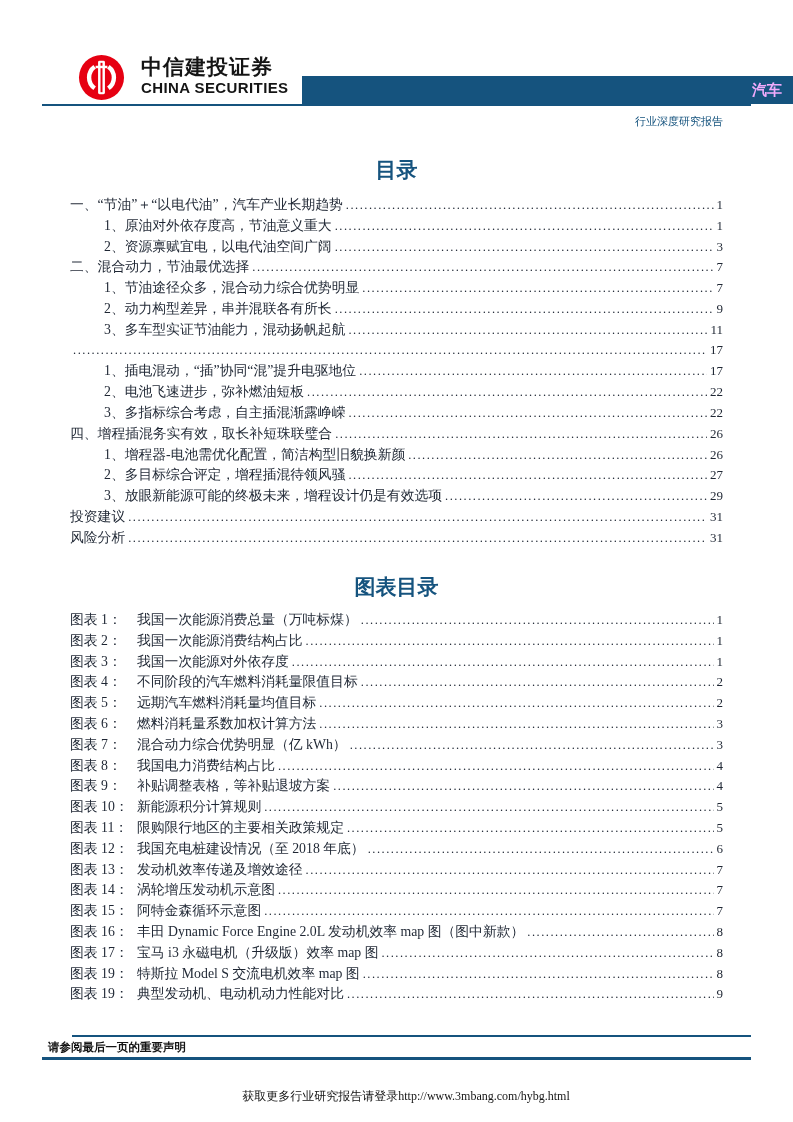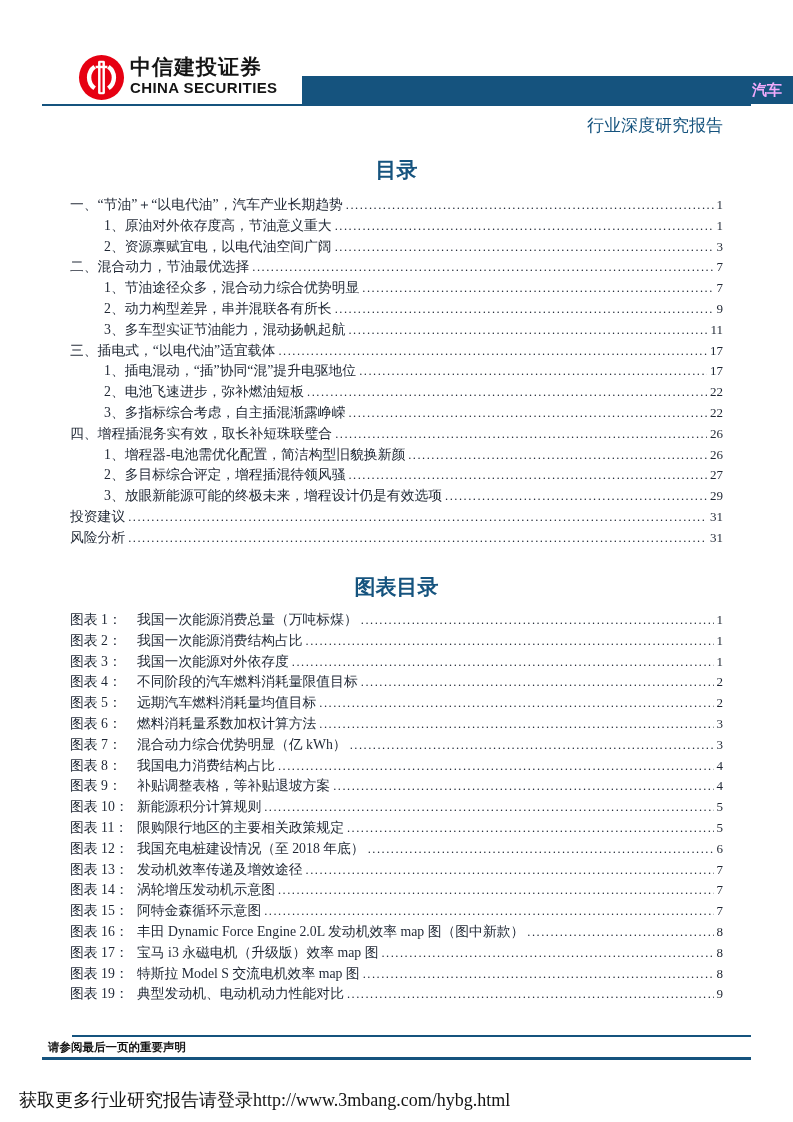--- a/index.html
+++ b/index.html
@@ -6,29 +6,29 @@
     --brand-blue:#15537E;
     --logo-red:#E60012;
     --text-dark:#1E2633;
   }
   *{margin:0;padding:0;box-sizing:border-box;}
   html,body{background:#fff;}
   body{font-family:"Liberation Serif","DejaVu Serif",serif;}
   .page{position:relative;width:793px;height:1122px;background:#fff;overflow:hidden;margin:0 auto;}
 
   
-  .logo-wrap{position:absolute;left:78px;top:54px;display:flex;align-items:flex-start;gap:5px;}
+  .logo-wrap{position:absolute;left:78px;top:54px;display:flex;align-items:flex-start;gap:16px;}
   .emblem{width:47px;height:47px;display:block;}
   .brand-cn{font-family:"Liberation Sans","DejaVu Sans",sans-serif;font-weight:bold;font-size:21px;letter-spacing:1px;color:#141414;line-height:26px;}
   .brand-en{font-family:"Liberation Sans","DejaVu Sans",sans-serif;font-weight:bold;font-size:15px;letter-spacing:0.4px;color:#141414;line-height:15px;}
   .sector-bar{position:absolute;left:302px;top:76px;width:496px;height:28px;background:var(--brand-blue);
     color:#f0abfc;font-family:"Liberation Sans","DejaVu Sans",sans-serif;font-weight:bold;font-size:15px;
     line-height:28px;text-align:right;padding-right:16px;}
   .header-rule{position:absolute;left:42px;top:104px;width:709px;height:2px;background:var(--brand-blue);}
-  .report-type{position:absolute;right:70px;top:114px;color:var(--brand-blue);font-size:17px;}
+  .report-type{position:absolute;right:70px;top:114px;color:var(--brand-blue);font-size:11px;}
 
   
   .sec-title{position:absolute;left:0;width:100%;text-align:center;color:var(--brand-blue);
     font-family:"Liberation Sans","DejaVu Sans",sans-serif;font-weight:bold;font-size:21px;}
   #toc-title{top:156px;}
   #fig-title{top:573px;text-align:center;}
 
   
   .list{position:absolute;left:70px;width:653px;}
   #toc-list{top:196px;}
@@ -38,21 +38,21 @@
   .row.lvl2{padding-left:34px;}
   .row .lbl{flex:none;width:67px;}
   .dots{flex:1 1 auto;overflow:hidden;white-space:nowrap;font-size:12.5px;margin-left:3px;}
   .dots::after{content:"..........................................................................................................................................................................................................................................................................................................";letter-spacing:1.5px;}
   .pg{flex:none;padding-left:3px;font-size:13px;}
 
   
   .rule-thin{position:absolute;left:72px;top:1035px;width:679px;height:1.5px;background:var(--brand-blue);}
   .disclaimer{position:absolute;left:48px;top:1040px;font-weight:bold;font-size:11.5px;color:#141414;}
   .rule-thick{position:absolute;left:42px;top:1057px;width:709px;height:3px;background:var(--brand-blue);}
-  .promo{position:absolute;left:0;top:1088px;width:100%;text-align:left;font-size:18px;color:#141414;padding-left:19px;}
+  .promo{position:absolute;left:0;top:1088px;width:100%;text-align:center;font-size:12px;color:#141414;padding-left:19px;}
 </style>
 </head>
 <body>
 
 <div class="page">
 
   <div class="logo-wrap">
     <svg class="emblem" viewBox="0 0 48 48">
       <circle cx="24" cy="24" r="23" fill="#E60012"></circle>
       <path d="M17 13 a13.5 13.5 0 0 0 0 22" stroke="#ffffff" stroke-width="4.5" fill="none"></path>
@@ -105,21 +105,20 @@
         <span class="txt">2、动力构型差异，串并混联各有所长</span>
         <span class="dots"></span>
         <span class="pg">9</span>
       </div>
       <div class="row lvl2">
         <span class="txt">3、多车型实证节油能力，混动扬帆起航</span>
         <span class="dots"></span>
         <span class="pg">11</span>
       </div>
       <div class="row lvl1">
-        <span class="txt">三、插电式，“以电代油”适宜载体</span>
         <span class="dots"></span>
         <span class="pg">17</span>
       </div>
       <div class="row lvl2">
         <span class="txt">1、插电混动，“插”协同“混”提升电驱地位</span>
         <span class="dots"></span>
         <span class="pg">17</span>
       </div>
       <div class="row lvl2">
         <span class="txt">2、电池飞速进步，弥补燃油短板</span>

